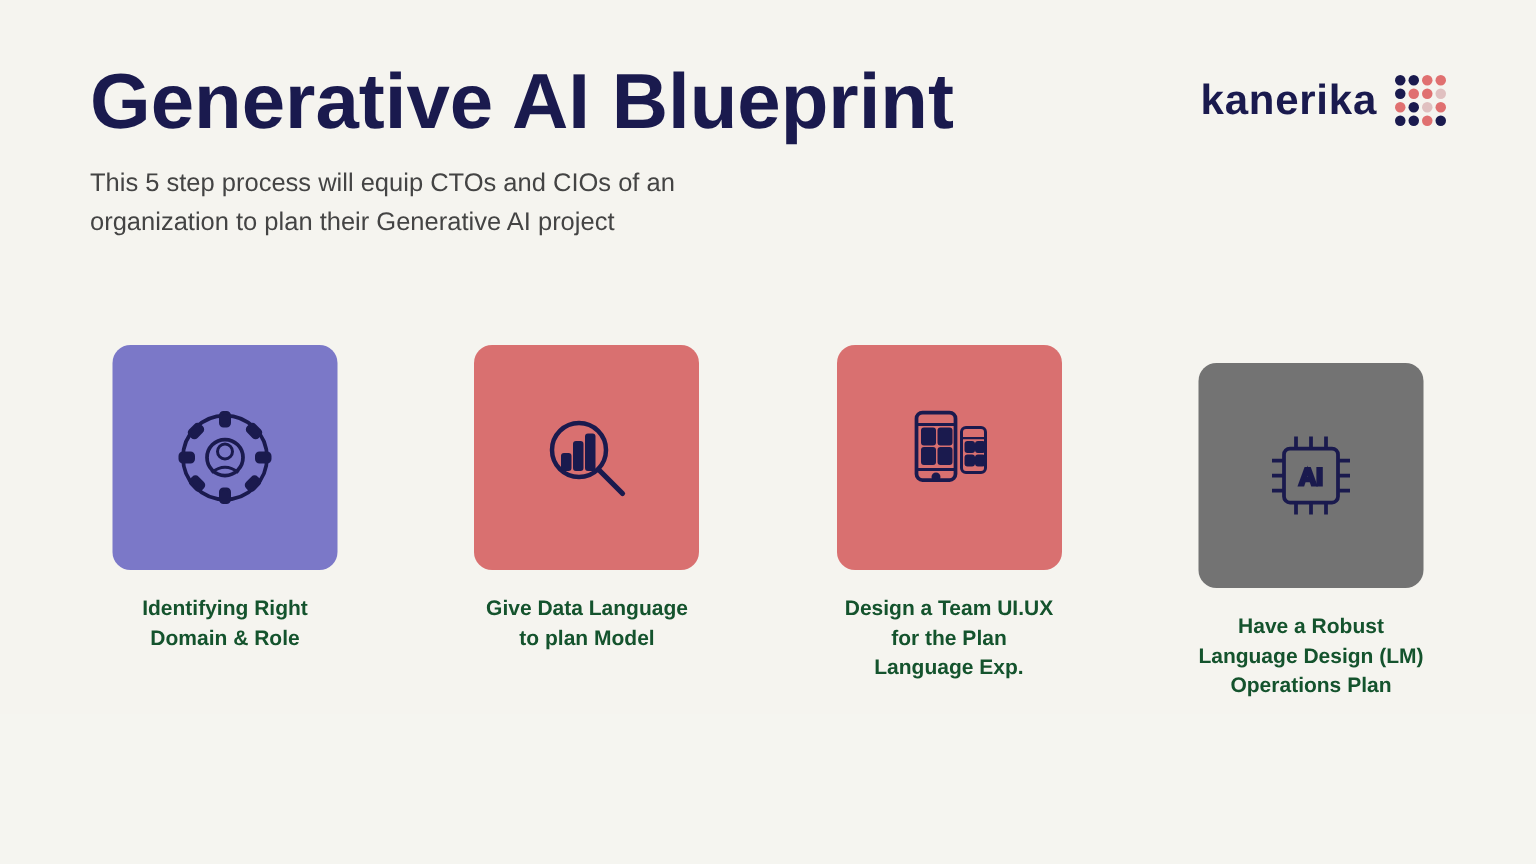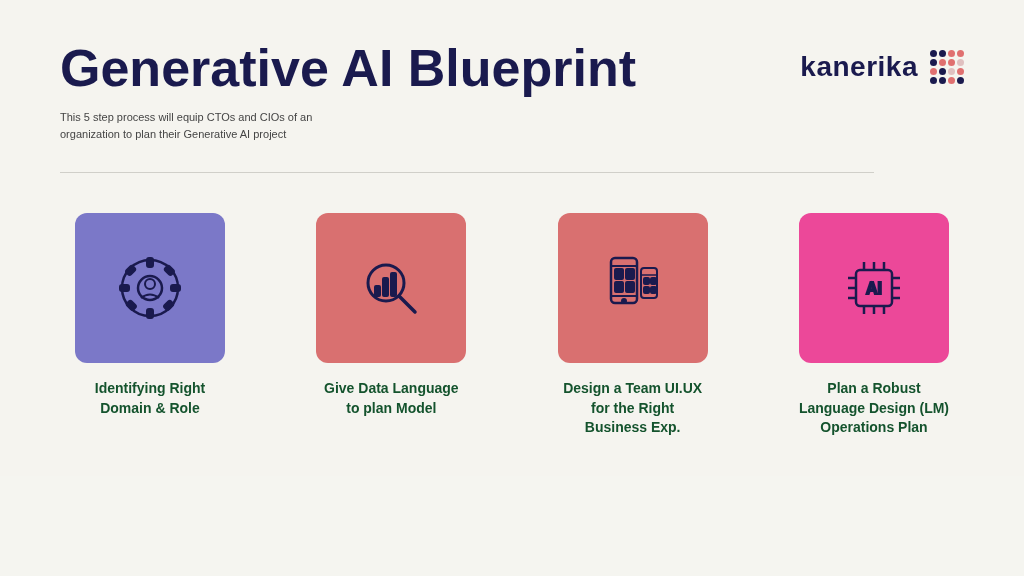--- a/index.html
+++ b/index.html
@@ -34,21 +34,21 @@
 
     .main-title {
       font-size: 52px;
       font-weight: 800;
       color: #1a1a4e;
       line-height: 1.1;
       margin-bottom: 12px;
     }
 
     .subtitle {
-      font-size: 11px;
+      font-size: 17px;
       color: #444;
       line-height: 1.5;
       max-width: 430px;
     }
 
     .logo-area {
       display: flex;
       align-items: center;
       gap: 12px;
       padding-top: 10px;
@@ -102,21 +102,21 @@
       display: flex;
       align-items: center;
       justify-content: center;
       margin-bottom: 16px;
     }
 
     .step-icon-box.purple { background: #7b78c8; }
     .step-icon-box.pink { background: #d97070; }
     .step-icon-box.dark-purple { background: #3d3d7a; }
     .step-icon-box.light-pink { background: #d97070; }
-    .step-icon-box.light-purple { background: #ec4899; }
+    .step-icon-box.light-purple { background: #737373; margin-top: 12px; }
 
     .step-icon-box svg {
       width: 80px;
       height: 80px;
       fill: none;
       stroke: #1a1a4e;
       stroke-width: 2;
     }
 
     .step-icon-box.dark-purple svg {
@@ -241,22 +241,22 @@
           <rect x="48" y="20" width="16" height="30" rx="3" stroke="#1a1a4e" stroke-width="2" fill="none"></rect>
           <line x1="48" y1="27" x2="64" y2="27" stroke="#1a1a4e" stroke-width="1.5"></line>
           <rect x="51" y="30" width="5" height="6" rx="1" fill="#1a1a4e"></rect>
           <rect x="58" y="30" width="5" height="6" rx="1" fill="#1a1a4e"></rect>
           <rect x="51" y="39" width="5" height="6" rx="1" fill="#1a1a4e"></rect>
           <rect x="58" y="39" width="5" height="6" rx="1" fill="#1a1a4e"></rect>
         </svg>
       </div>
       <div class="step-label">
         <span>Design a Team UI.UX</span><br>
-        <span>for the Right</span><br>
-        <span>Business Exp.</span>
+        <span>for the Plan</span><br>
+        <span>Language Exp.</span>
       </div>
     </div>
 
     <div class="step-item">
       <div class="step-icon-box light-purple">
         <svg viewBox="0 0 80 80">
 
           <rect x="22" y="22" width="36" height="36" rx="4" stroke="#1a1a4e" stroke-width="2.5" fill="none"></rect>
 
           <text x="40" y="46" text-anchor="middle" font-size="16" font-weight="bold" fill="#1a1a4e" font-family="Arial">AI</text>
@@ -272,20 +272,20 @@
           <line x1="22" y1="30" x2="14" y2="30" stroke="#1a1a4e" stroke-width="2.5"></line>
           <line x1="22" y1="40" x2="14" y2="40" stroke="#1a1a4e" stroke-width="2.5"></line>
           <line x1="22" y1="50" x2="14" y2="50" stroke="#1a1a4e" stroke-width="2.5"></line>
 
           <line x1="58" y1="30" x2="66" y2="30" stroke="#1a1a4e" stroke-width="2.5"></line>
           <line x1="58" y1="40" x2="66" y2="40" stroke="#1a1a4e" stroke-width="2.5"></line>
           <line x1="58" y1="50" x2="66" y2="50" stroke="#1a1a4e" stroke-width="2.5"></line>
         </svg>
       </div>
       <div class="step-label">
-        <span>Plan a Robust</span><br>
+        <span>Have a Robust</span><br>
         <span>Language Design (LM)</span><br>
         <span>Operations Plan</span>
       </div>
     </div>
 
   </div>
 </div>
 
 </body></html>

